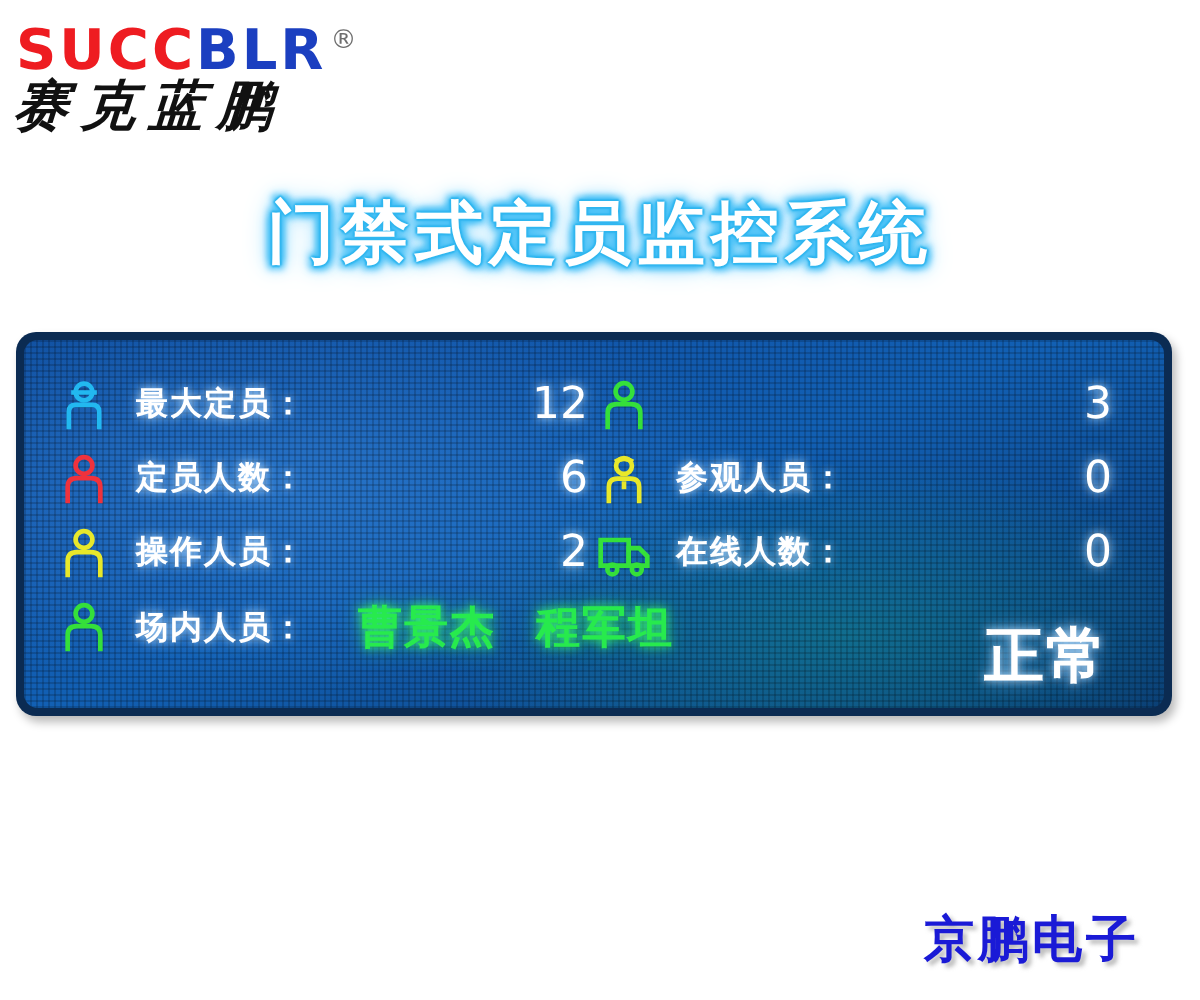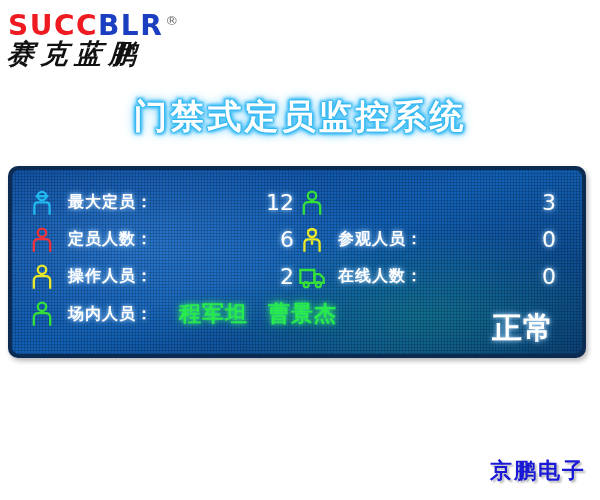--- a/index.html
+++ b/index.html
@@ -194,25 +194,25 @@
     text-shadow: 0 0 4px rgba(190,225,255,0.9), 0 0 10px rgba(120,190,255,0.6);
     margin-left: auto;
     padding-right: 12px;
     white-space: nowrap;
     margin-top: 28px;
   }
 
   
   #footer-company {
     position: absolute;
-    right: 14px;
+    right: 30px;
     bottom: 14px;
     font-family: "DejaVu Sans", sans-serif;
     font-weight: bold;
-    font-size: 22px;
+    font-size: 25px;
     letter-spacing: 2px;
     color: #1a1ad6;
     text-shadow: 2px 2px 2px rgba(150,150,150,0.65);
     white-space: nowrap;
   }
 </style>
 </head>
 <body>
 
 <div id="brand-logo">
@@ -303,22 +303,22 @@
 
       <div class="led-row row-full">
         <svg class="led-icon" viewBox="0 0 24 24">
           <g fill="none" stroke="#35e03a" stroke-width="2">
             <circle cx="12" cy="5.8" r="3.6"></circle>
             <path d="M5 22 V15 Q5 11.2 9 11.2 H15 Q19 11.2 19 15 V22"></path>
           </g>
         </svg>
         <span class="led-label">场内人员：</span>
         <span class="names-area">
+          <span class="person-name">曹景杰</span>
           <span class="person-name">程军坦</span>
-          <span class="person-name">曹景杰</span>
         </span>
         <span class="status-text">正常</span>
       </div>
 
     </div>
   </div>
 </div>
 
 <div id="footer-company">京鹏电子</div>
 

